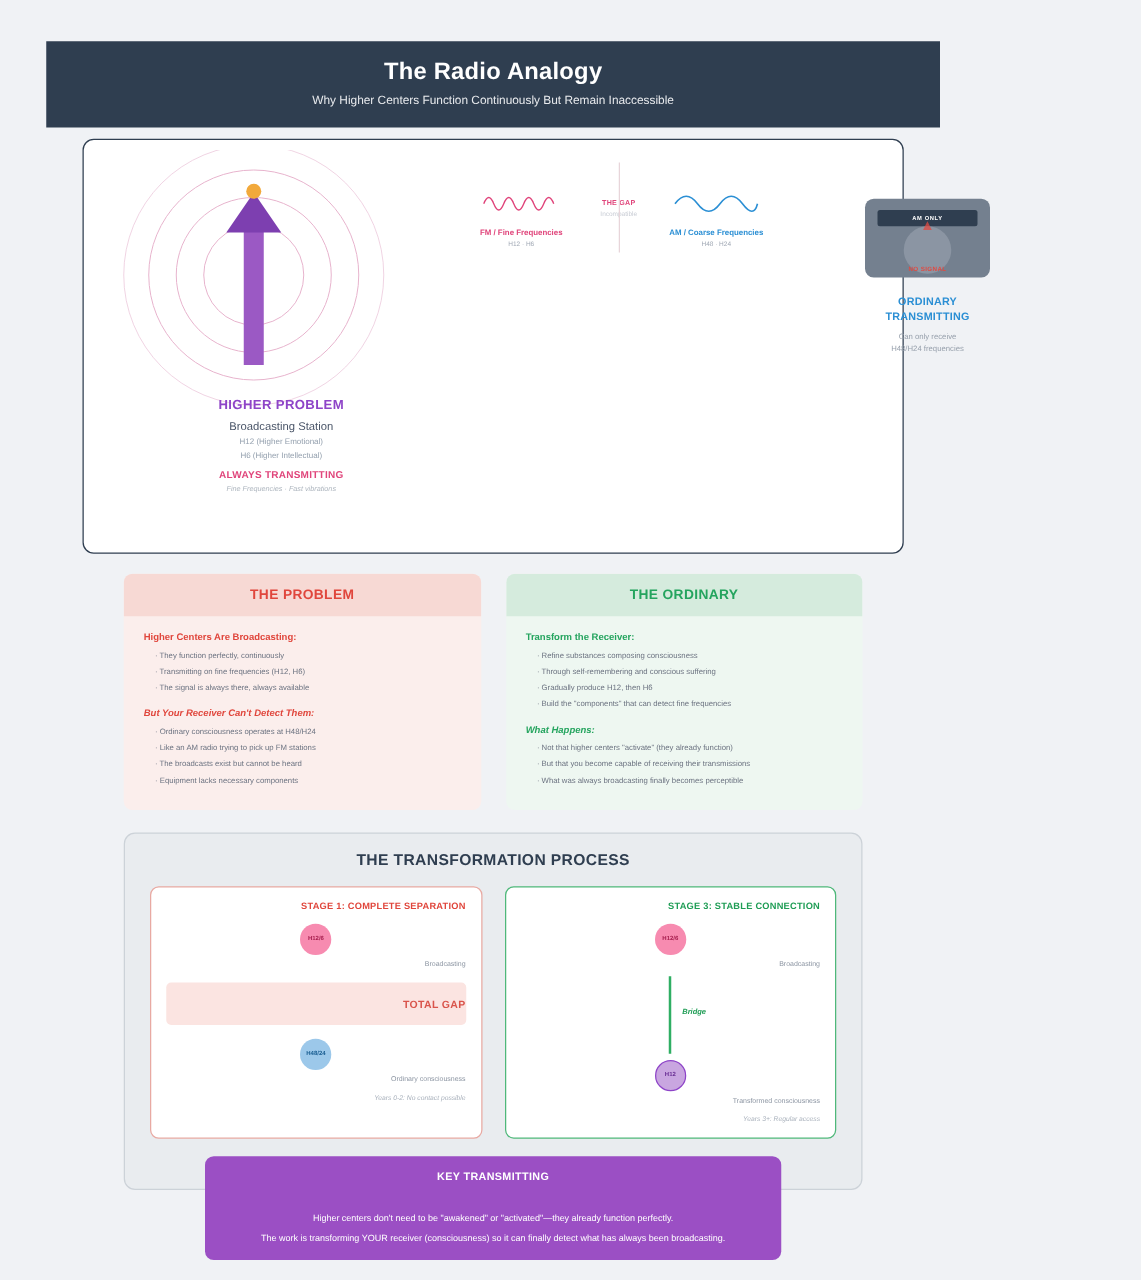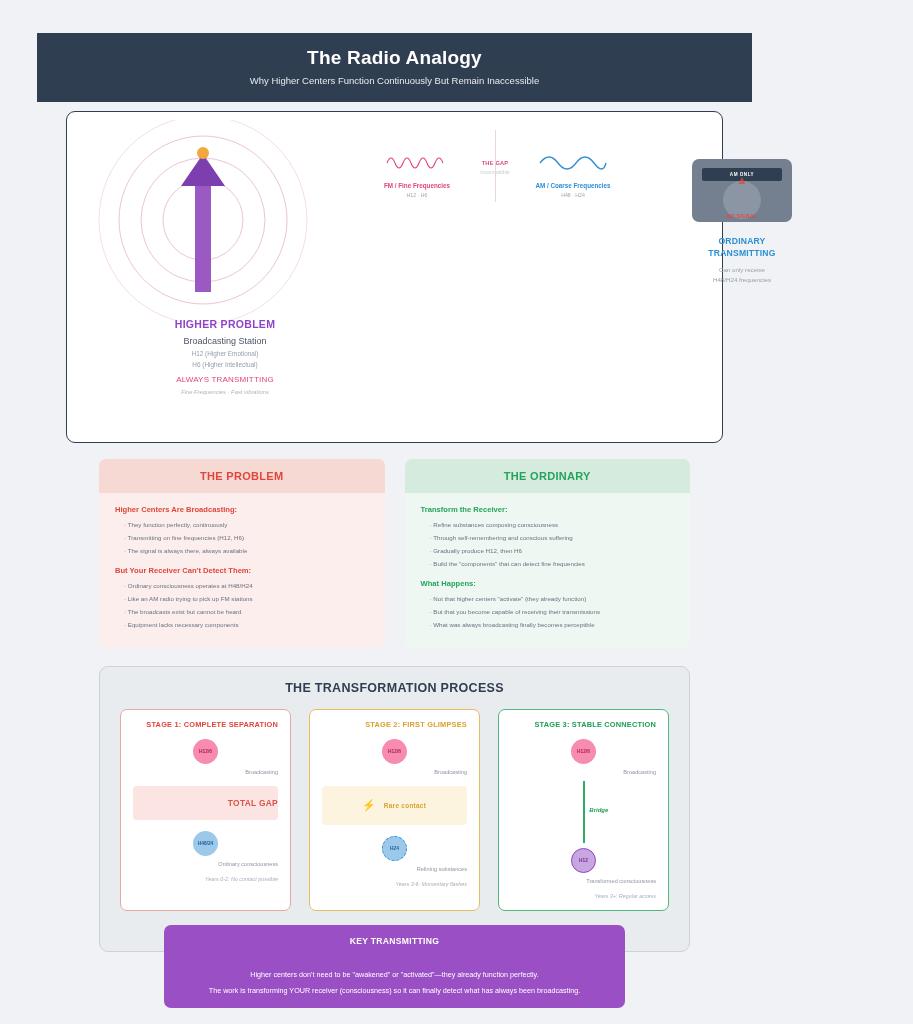--- a/index.html
+++ b/index.html
@@ -30,21 +30,21 @@
   }
 
   
   .tower-wrap { position: absolute; left: 18px; top: 8px; width: 280px; height: 300px; }
   .rings { position: absolute; left: 0; top: 0; }
   .tower-svg { position: absolute; left: 78px; top: 20px; }
   .tower-labels { position: absolute; left: 0; top: 198px; width: 280px; text-align: center; }
   .tl-title { color: #8e44c8; font-size: 10.5px; font-weight: bold; letter-spacing: .3px; }
   .tl-sub { color: #4a5568; font-size: 9px; margin-top: 6px; }
   .tl-item { color: #94a0ae; font-size: 6.4px; margin-top: 4px; }
-  .tl-always { color: #e0457b; font-size: 8px; font-weight: normal; margin-top: 7px; letter-spacing: .2px; }
+  .tl-always { color: #e0457b; font-size: 8px; font-weight: bold; margin-top: 7px; letter-spacing: .2px; }
   .tl-fine { color: #aeb6bf; font-size: 5.8px; font-style: italic; margin-top: 5px; }
 
   
   .freq-area { position: absolute; left: 300px; top: 40px; width: 260px; display: flex; align-items: flex-start; }
   .freq-block { width: 100px; text-align: center; }
   .freq-name { font-size: 6.3px; font-weight: bold; margin-top: 4px; }
   .freq-codes { font-size: 5.2px; color: #a0a8b4; margin-top: 3px; }
   .fm .freq-name { color: #e0457b; }
   .am .freq-name { color: #2b8fd4; }
   .gap-col { width: 56px; text-align: center; padding-top: 8px; position: relative; }
@@ -76,21 +76,21 @@
   .rx-title { color: #2b8fd4; font-size: 8.6px; font-weight: bold; margin-top: 13px; line-height: 1.45; letter-spacing: .2px; }
   .rx-sub { color: #97a0ac; font-size: 6.2px; margin-top: 6px; }
   .rx-sub2 { color: #97a0ac; font-size: 6.2px; margin-top: 3px; }
 
   
   .ps-row { display: flex; gap: 20px; margin: 16px 62px 0 62px; }
   .ps-card { flex: 1; border-radius: 7px; overflow: hidden; }
   .ps-head { text-align: center; font-size: 11px; font-weight: bold; padding: 11px 0; letter-spacing: .3px; }
   .ps-body { padding: 12px 16px 14px 16px; }
   .ps-sub { font-size: 7.6px; font-weight: bold; margin-bottom: 7px; }
-  .ps-sub.second { margin-top: 12px; }
+  .ps-sub.second { margin-top: 12px; font-style: italic; }
   .ps-li { font-size: 6.2px; color: #6b7280; margin: 0 0 6px 9px; }
 
   .problem { background: #fbeeec; }
   .problem .ps-head { background: #f7d9d4; color: #e0463c; }
   .problem .ps-sub { color: #e0463c; }
   .solution { background: #eef7f1; }
   .solution .ps-head { background: #d5ebdd; color: #24a45e; }
   .solution .ps-sub { color: #24a45e; }
 
   
@@ -262,32 +262,20 @@
       <div class="stage s1">
         <div class="st-head">STAGE 1: COMPLETE SEPARATION</div>
         <div class="node pink">H12/6</div>
         <div class="node-cap">Broadcasting</div>
         <div class="gapbar total">TOTAL GAP</div>
         <div class="node blue">H48/24</div>
         <div class="node-cap">Ordinary consciousness</div>
         <div class="node-cap2">Years 0-2: No contact possible</div>
       </div>
 
-      <div class="stage s2">
-        <div class="st-head">STAGE 2: FIRST GLIMPSES</div>
-        <div class="node pink">H12/6</div>
-        <div class="node-cap">Broadcasting</div>
-        <div class="gapbar rare">
-          <span class="bolt">⚡</span>
-          <span>Rare contact</span>
-        </div>
-        <div class="node blue dashed">H24</div>
-        <div class="node-cap">Refining substances</div>
-        <div class="node-cap2">Years 3-6: Momentary flashes</div>
-      </div>
 
       <div class="stage s3">
         <div class="st-head">STAGE 3: STABLE CONNECTION</div>
         <div class="node pink">H12/6</div>
         <div class="node-cap">Broadcasting</div>
         <div class="bridge-wrap">
           <div class="bridge-line"></div>
           <div class="bridge-label">Bridge</div>
         </div>
         <div class="node purple">H12</div>

